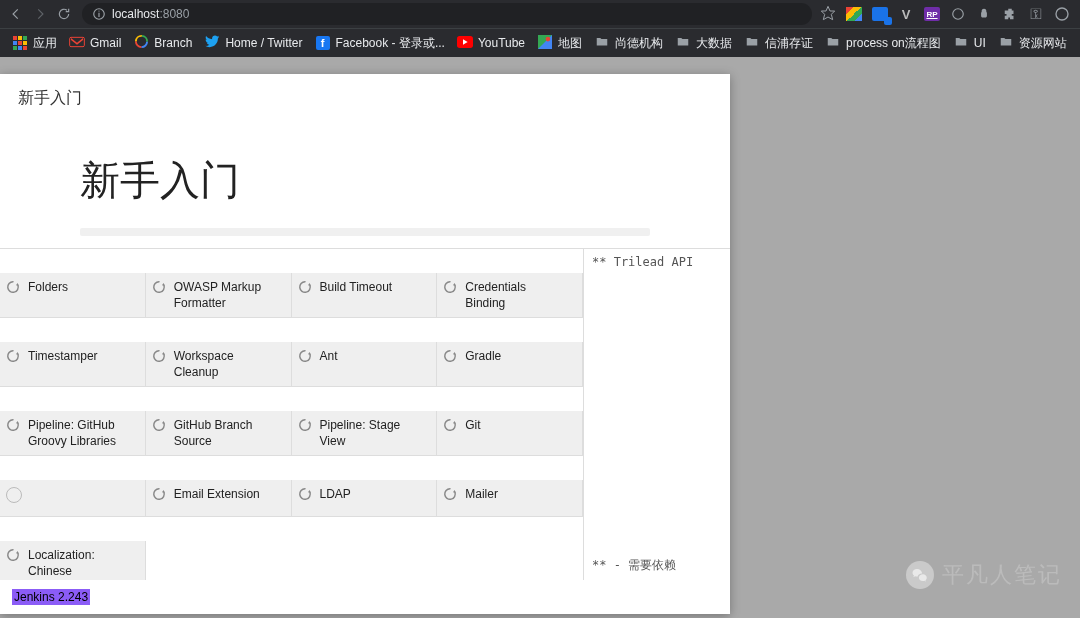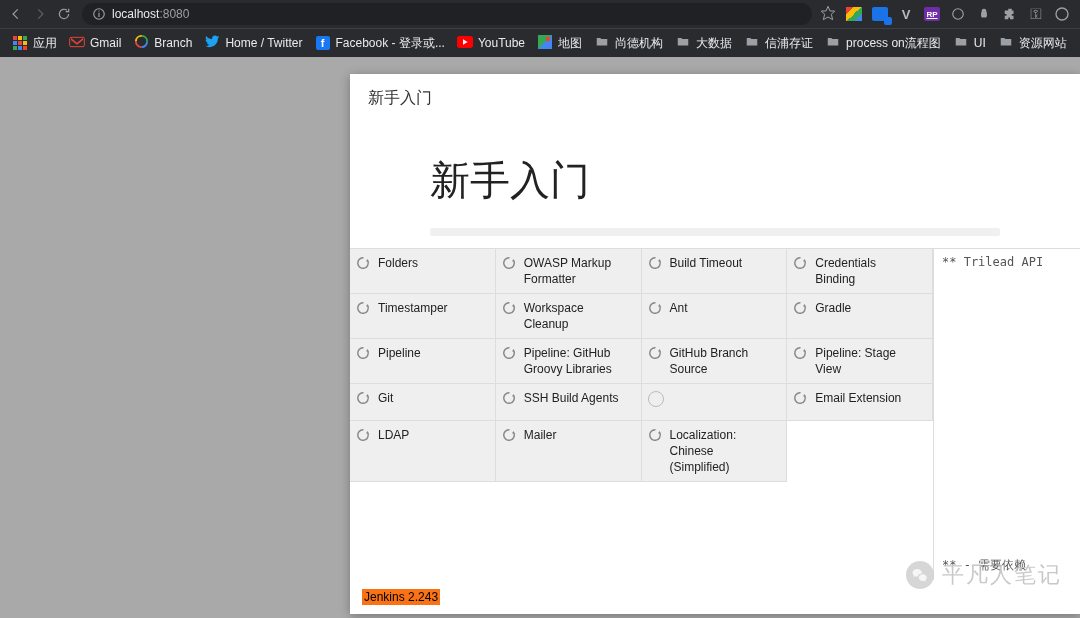--- a/index.html
+++ b/index.html
@@ -37,36 +37,36 @@
   .apps-ico span:nth-child(8){background:#4285f4;}
   .apps-ico span:nth-child(9){background:#ea4335;}
   .gmail-ico svg{width:16px;height:12px;}
   .google-ico svg{width:15px;height:15px;}
   .twitter-ico svg{width:15px;height:15px;fill:#1da1f2;}
   .fb-ico{width:14px;height:14px;background:#1877f2;border-radius:2px;color:#fff;font-weight:bold;display:flex;align-items:center;justify-content:center;font-size:11px;}
   .yt-ico svg{width:16px;height:12px;}
   .maps-ico svg{width:14px;height:14px;}
 
   
-  .page{position:absolute;top:56px;left:0;right:0;bottom:0;display:flex;justify-content:flex-end;overflow:hidden;}
+  .page{position:absolute;top:56px;left:0;right:0;bottom:0;display:flex;justify-content:flex-start;overflow:hidden;}
   .modal{width:730px;background:#fff;margin-top:18px;box-shadow:0 2px 10px rgba(0,0,0,.3);display:flex;flex-direction:column;height:540px;}
   .modal-header{padding:14px 18px;font-size:16px;color:#333;}
   .hero{padding:30px 80px 12px;}
   .hero-title{font-size:40px;color:#222;font-weight:400;margin:0 0 20px;}
   .pbar{height:8px;background:#f0f0f0;border-radius:2px;width:100%;}
   .plugin-area{display:flex;flex:1;border-top:1px solid #ddd;overflow:hidden;}
   .plugin-grid{flex:1;display:grid;grid-template-columns:repeat(4,1fr);grid-auto-rows:min-content;align-content:start;}
-  .cell{border-right:1px solid #ddd;border-bottom:1px solid #ddd;padding:6px 16px 6px 6px;display:flex;align-items:flex-start;gap:6px;font-size:12px;color:#222;min-height:24px;background:#efefef;}
+  .cell{border-right:1px solid #ddd;border-bottom:1px solid #ddd;padding:6px 16px 6px 6px;display:flex;align-items:flex-start;gap:6px;font-size:12px;color:#222;min-height:24px;background:#efefef;margin-top:24px;}
   .cell .spin{flex:0 0 16px;height:16px;margin-top:1px;}
   .cell .spin svg{width:14px;height:14px;fill:#888;}
   .cell .ring{flex:0 0 14px;height:14px;border:1.5px solid #bbb;border-radius:50%;margin-top:1px;}
   .cell .lbl{line-height:16px;}
   .side-log{width:130px;border-left:1px solid #ddd;padding:6px 8px;font-family:Menlo,Consolas,monospace;font-size:12px;color:#555;display:flex;flex-direction:column;justify-content:space-between;}
   .footer{padding:10px 12px;font-size:12px;}
-  .footer span{background:#f97316;padding:1px 2px;}
+  .footer span{background:#8b5cf6;padding:1px 2px;}
   
   .watermark{position:absolute;right:18px;bottom:28px;display:flex;align-items:center;gap:8px;color:#bfbfbf;font-size:22px;letter-spacing:2px;opacity:.85;}
   .watermark .wicon{width:28px;height:28px;border-radius:50%;background:#d0d0d0;display:flex;align-items:center;justify-content:center;}
   .watermark .wicon svg{width:18px;height:18px;fill:#f5f5f5;}
 </style>
 </head>
 <body>
 
 <div class="viewport">
 
@@ -321,27 +321,20 @@
                   <path d="M12 3a9 9 0 1 0 8.5 6" fill="none" stroke="#888" stroke-width="2.5" stroke-linecap="round"></path>
                   <polygon points="20,5 22,10 17,9"></polygon>
                 </svg></span>
               <span class="lbl">Gradle</span>
             </div>
             <div class="cell">
               <span class="spin"><svg viewBox="0 0 24 24">
                   <path d="M12 3a9 9 0 1 0 8.5 6" fill="none" stroke="#888" stroke-width="2.5" stroke-linecap="round"></path>
                   <polygon points="20,5 22,10 17,9"></polygon>
                 </svg></span>
-              <span class="lbl">Pipeline</span>
-            </div>
-            <div class="cell">
-              <span class="spin"><svg viewBox="0 0 24 24">
-                  <path d="M12 3a9 9 0 1 0 8.5 6" fill="none" stroke="#888" stroke-width="2.5" stroke-linecap="round"></path>
-                  <polygon points="20,5 22,10 17,9"></polygon>
-                </svg></span>
               <span class="lbl">Pipeline: GitHub Groovy Libraries</span>
             </div>
             <div class="cell">
               <span class="spin"><svg viewBox="0 0 24 24">
                   <path d="M12 3a9 9 0 1 0 8.5 6" fill="none" stroke="#888" stroke-width="2.5" stroke-linecap="round"></path>
                   <polygon points="20,5 22,10 17,9"></polygon>
                 </svg></span>
               <span class="lbl">GitHub Branch Source</span>
             </div>
             <div class="cell">
@@ -350,27 +343,20 @@
                   <polygon points="20,5 22,10 17,9"></polygon>
                 </svg></span>
               <span class="lbl">Pipeline: Stage View</span>
             </div>
             <div class="cell">
               <span class="spin"><svg viewBox="0 0 24 24">
                   <path d="M12 3a9 9 0 1 0 8.5 6" fill="none" stroke="#888" stroke-width="2.5" stroke-linecap="round"></path>
                   <polygon points="20,5 22,10 17,9"></polygon>
                 </svg></span>
               <span class="lbl">Git</span>
-            </div>
-            <div class="cell">
-              <span class="spin"><svg viewBox="0 0 24 24">
-                  <path d="M12 3a9 9 0 1 0 8.5 6" fill="none" stroke="#888" stroke-width="2.5" stroke-linecap="round"></path>
-                  <polygon points="20,5 22,10 17,9"></polygon>
-                </svg></span>
-              <span class="lbl">SSH Build Agents</span>
             </div>
             <div class="cell">
               <span class="ring"></span>
             </div>
             <div class="cell">
               <span class="spin"><svg viewBox="0 0 24 24">
                   <path d="M12 3a9 9 0 1 0 8.5 6" fill="none" stroke="#888" stroke-width="2.5" stroke-linecap="round"></path>
                   <polygon points="20,5 22,10 17,9"></polygon>
                 </svg></span>
               <span class="lbl">Email Extension</span>

